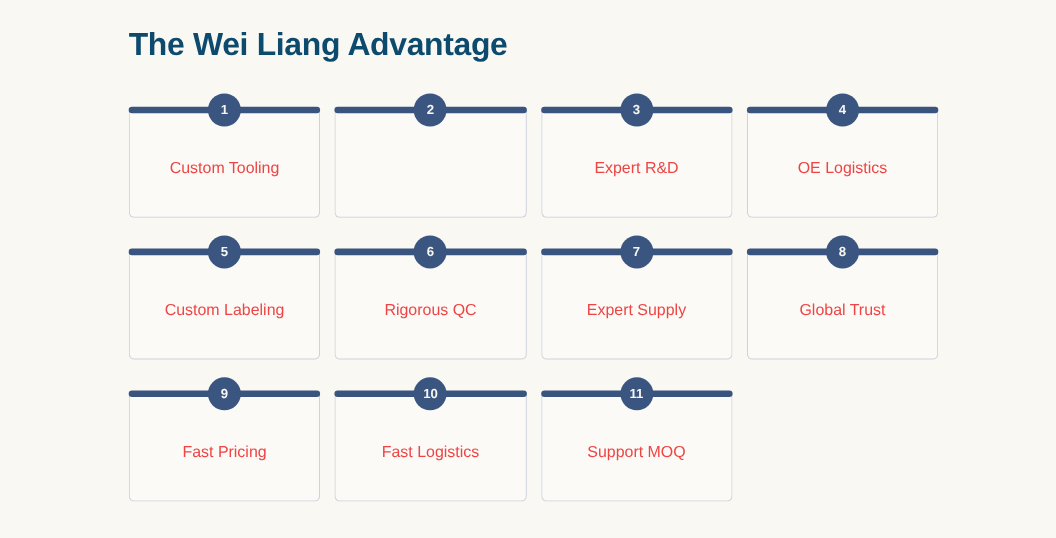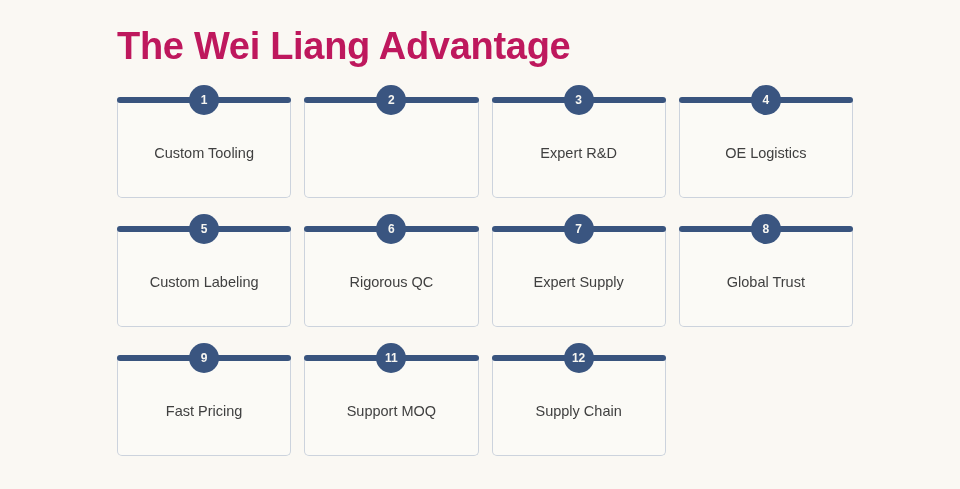--- a/index.html
+++ b/index.html
@@ -16,24 +16,24 @@
   .canvas {
     position: relative;
     width: 960px;
     height: 489px;
     box-sizing: border-box;
   }
   .page-title {
     position: absolute;
     left: 117px;
     top: 24px;
-    font-size: 38px;
+    font-size: 29px;
     font-weight: bold;
     letter-spacing: -0.3px;
-    color: #be185d;
+    color: #0c4a6e;
     white-space: nowrap;
     line-height: 1.2;
   }
   .grid {
     position: absolute;
     left: 117px;
     top: 97px;
     width: 736px;
     display: grid;
     grid-template-columns: repeat(4, 1fr);
@@ -76,21 +76,21 @@
     font-weight: bold;
     display: flex;
     align-items: center;
     justify-content: center;
     line-height: 1;
     z-index: 2;
   }
   .card-label {
     margin-top: 40px;
     font-size: 14.5px;
-    color: #404040;
+    color: #ef4444;
     text-align: center;
     line-height: 1.25;
     padding: 0 8px;
     white-space: nowrap;
   }
 </style>
 </head>
 <body>
 
 <div class="canvas">
@@ -145,27 +145,27 @@
       <div class="card-badge">8</div>
       <div class="card-label">Global Trust</div>
     </div>
 
     <div class="card">
       <div class="card-bar"></div>
       <div class="card-badge">9</div>
       <div class="card-label">Fast Pricing</div>
     </div>
 
+    <div class="card">
+      <div class="card-bar"></div>
+      <div class="card-badge">10</div>
+      <div class="card-label">Fast Logistics</div>
+    </div>
 
     <div class="card">
       <div class="card-bar"></div>
       <div class="card-badge">11</div>
       <div class="card-label">Support MOQ</div>
     </div>
 
-    <div class="card">
-      <div class="card-bar"></div>
-      <div class="card-badge">12</div>
-      <div class="card-label">Supply Chain</div>
-    </div>
 
   </div>
 </div>
 
 </body></html>

